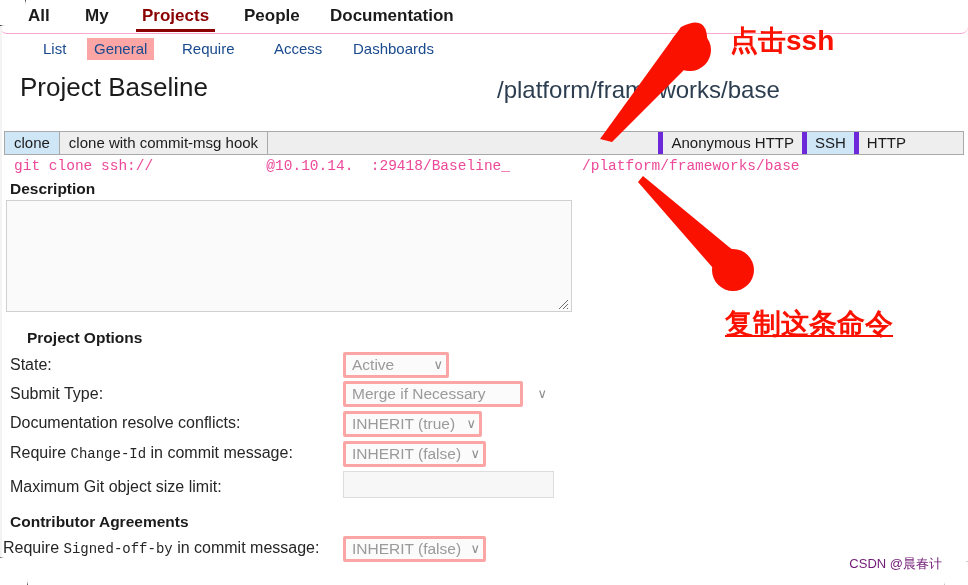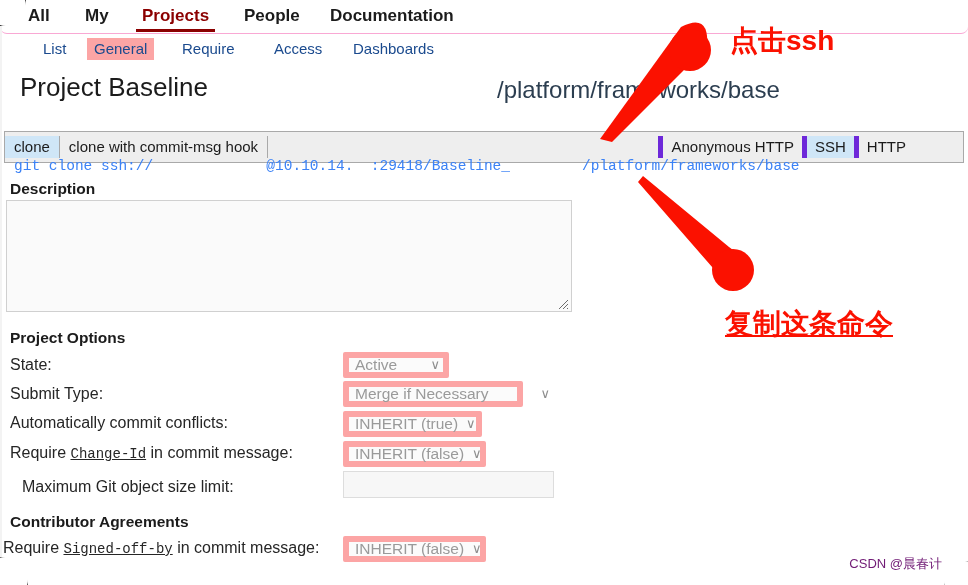--- a/index.html
+++ b/index.html
@@ -142,26 +142,26 @@
     left: 238px; top: 82px;
     width: 12px; height: 22px;
     background: #ffffff;
     z-index: 5;
   }
 
   
   #clone-bar {
     position: absolute;
     left: 4px; top: 131px;
-    width: 960px; height: 32px;
+    width: 960px; height: 24px;
     background: #eeeeee;
     border: 1px solid #a9a9a9;
     box-sizing: border-box;
     display: flex;
-    align-items: center;
+    align-items: flex-start;
   }
   .clone-cmd {
     font-size: 15px;
     color: #1b1b1b;
     padding: 0 9px;
     line-height: 22px;
     border-right: 1px solid #a9a9a9;
     white-space: nowrap;
   }
   .clone-cmd.selected { background: #cfe6f7; }
@@ -181,21 +181,21 @@
     background: #eeeeee;
   }
 
   
   #clone-command {
     position: absolute;
     left: 4px; top: 156px;
     width: 960px; height: 22px;
     font-family: "Liberation Mono", monospace;
     font-size: 14.5px;
-    color: #3b82f6;
+    color: #ec4899;
     white-space: pre;
     line-height: 20px;
   }
   #cmd-left {
     position: absolute;
     left: 10px; top: 0;
   }
   #cmd-right {
     position: absolute;
     left: 578px; top: 0;
@@ -240,26 +240,25 @@
     position: absolute;
     font-size: 16px;
     color: #262626;
     white-space: nowrap;
     line-height: 22px;
     text-align: right;
   }
   .opt-label .mono {
     font-family: "Liberation Mono", monospace;
     font-size: 14px;
-    text-decoration: underline;
   }
   .opt-select {
     position: absolute;
     background: #fbfbfb;
-    border: 6px solid #fca5a5;
+    border: 3px solid #fca5a5;
     border-radius: 2px;
     box-sizing: border-box;
     color: #9a9a9a;
     font-family: "Liberation Sans", sans-serif;
     font-size: 15.5px;
     padding: 0 3px 0 6px;
     line-height: 24px;
     height: 26px;
     white-space: nowrap;
     display: flex;
@@ -356,49 +355,49 @@
     <span id="cmd-left">git clone ssh://             @10.10.14.  :29418/Baseline_</span>
     <span id="cmd-right">/platform/frameworks/base</span>
   </div>
 
   <div id="description-label">Description</div>
   <textarea id="description-box" placeholder="" style=""></textarea>
   <svg id="description-resize" viewBox="0 0 12 12">
     <path d="M11 2 L2 11 M11 6 L6 11 M11 10 L10 11" stroke="#6d6d6d" stroke-width="1" fill="none"></path>
   </svg>
 
-  <div class="section-head" style="left:10px; top:329px;">Project Options</div>
+  <div class="section-head" style="left:27px; top:329px;">Project Options</div>
 
   <div class="opt-label" style="left:10px; top:354px;">State:</div>
   <div class="opt-select" style="left:343px; top:352px; width:106px;">
     <span>Active</span>
     <span class="chev">∨</span>
   </div>
 
   <div class="opt-label" style="left:10px; top:383px;">Submit Type:</div>
   <div class="opt-select" style="left:343px; top:381px; width:180px;gap:44px;">
     <span>Merge if Necessary</span>
     <span class="chev">∨</span>
   </div>
 
-  <div class="opt-label" style="left:10px; top:412px;">Automatically commit conflicts:</div>
+  <div class="opt-label" style="left:10px; top:412px;">Documentation resolve conflicts:</div>
   <div class="opt-select" style="left:343px; top:411px; width:139px;">
     <span>INHERIT (true)</span>
     <span class="chev">∨</span>
   </div>
 
   <div class="opt-label" style="left:10px; top:442px;">
     <span>Require </span><span class="mono">Change-Id</span><span> in commit message:</span>
   </div>
   <div class="opt-select" style="left:343px; top:441px; width:143px;">
     <span>INHERIT (false)</span>
     <span class="chev">∨</span>
   </div>
 
-  <div class="opt-label" style="left:10px; top:476px;margin-left:12px;">Maximum Git object size limit:</div>
+  <div class="opt-label" style="left:10px; top:476px;">Maximum Git object size limit:</div>
   <input id="max-size-input" type="text" value="" style="">
 
   <div class="section-head" style="left:10px; top:513px;">Contributor Agreements</div>
 
   <div class="opt-label" style="left:3px; top:537px;">
     <span>Require </span><span class="mono">Signed-off-by</span><span> in commit message:</span>
   </div>
   <div class="opt-select" style="left:343px; top:536px; width:143px;">
     <span>INHERIT (false)</span>
     <span class="chev">∨</span>

